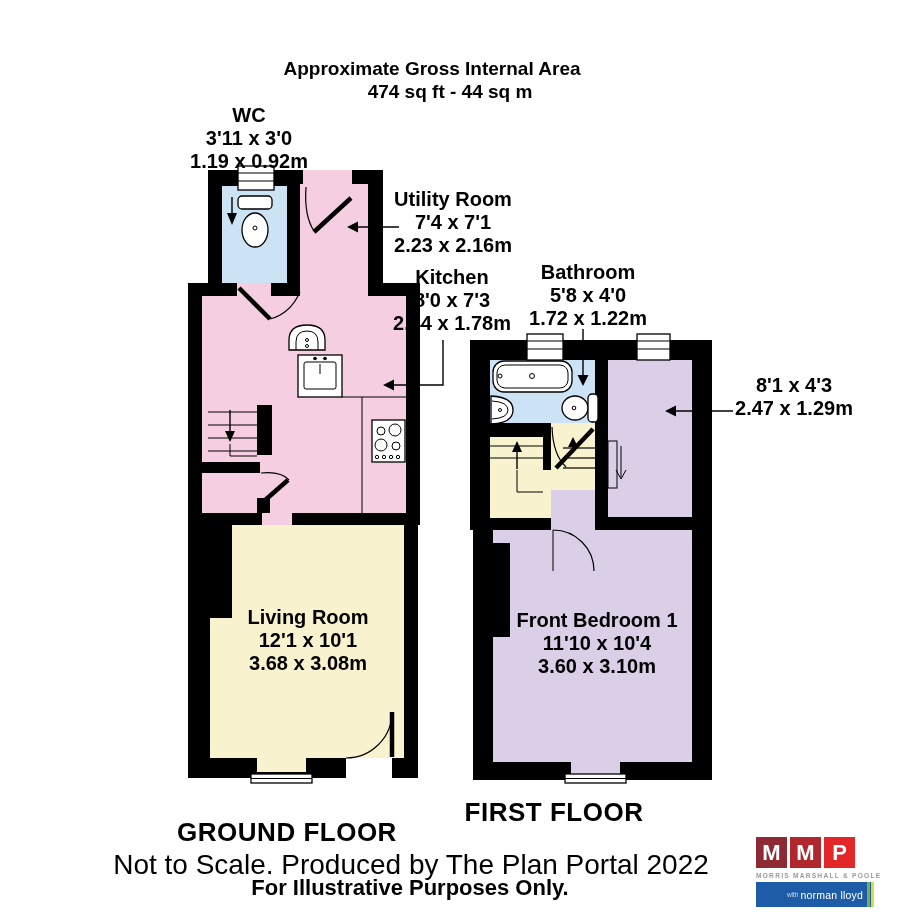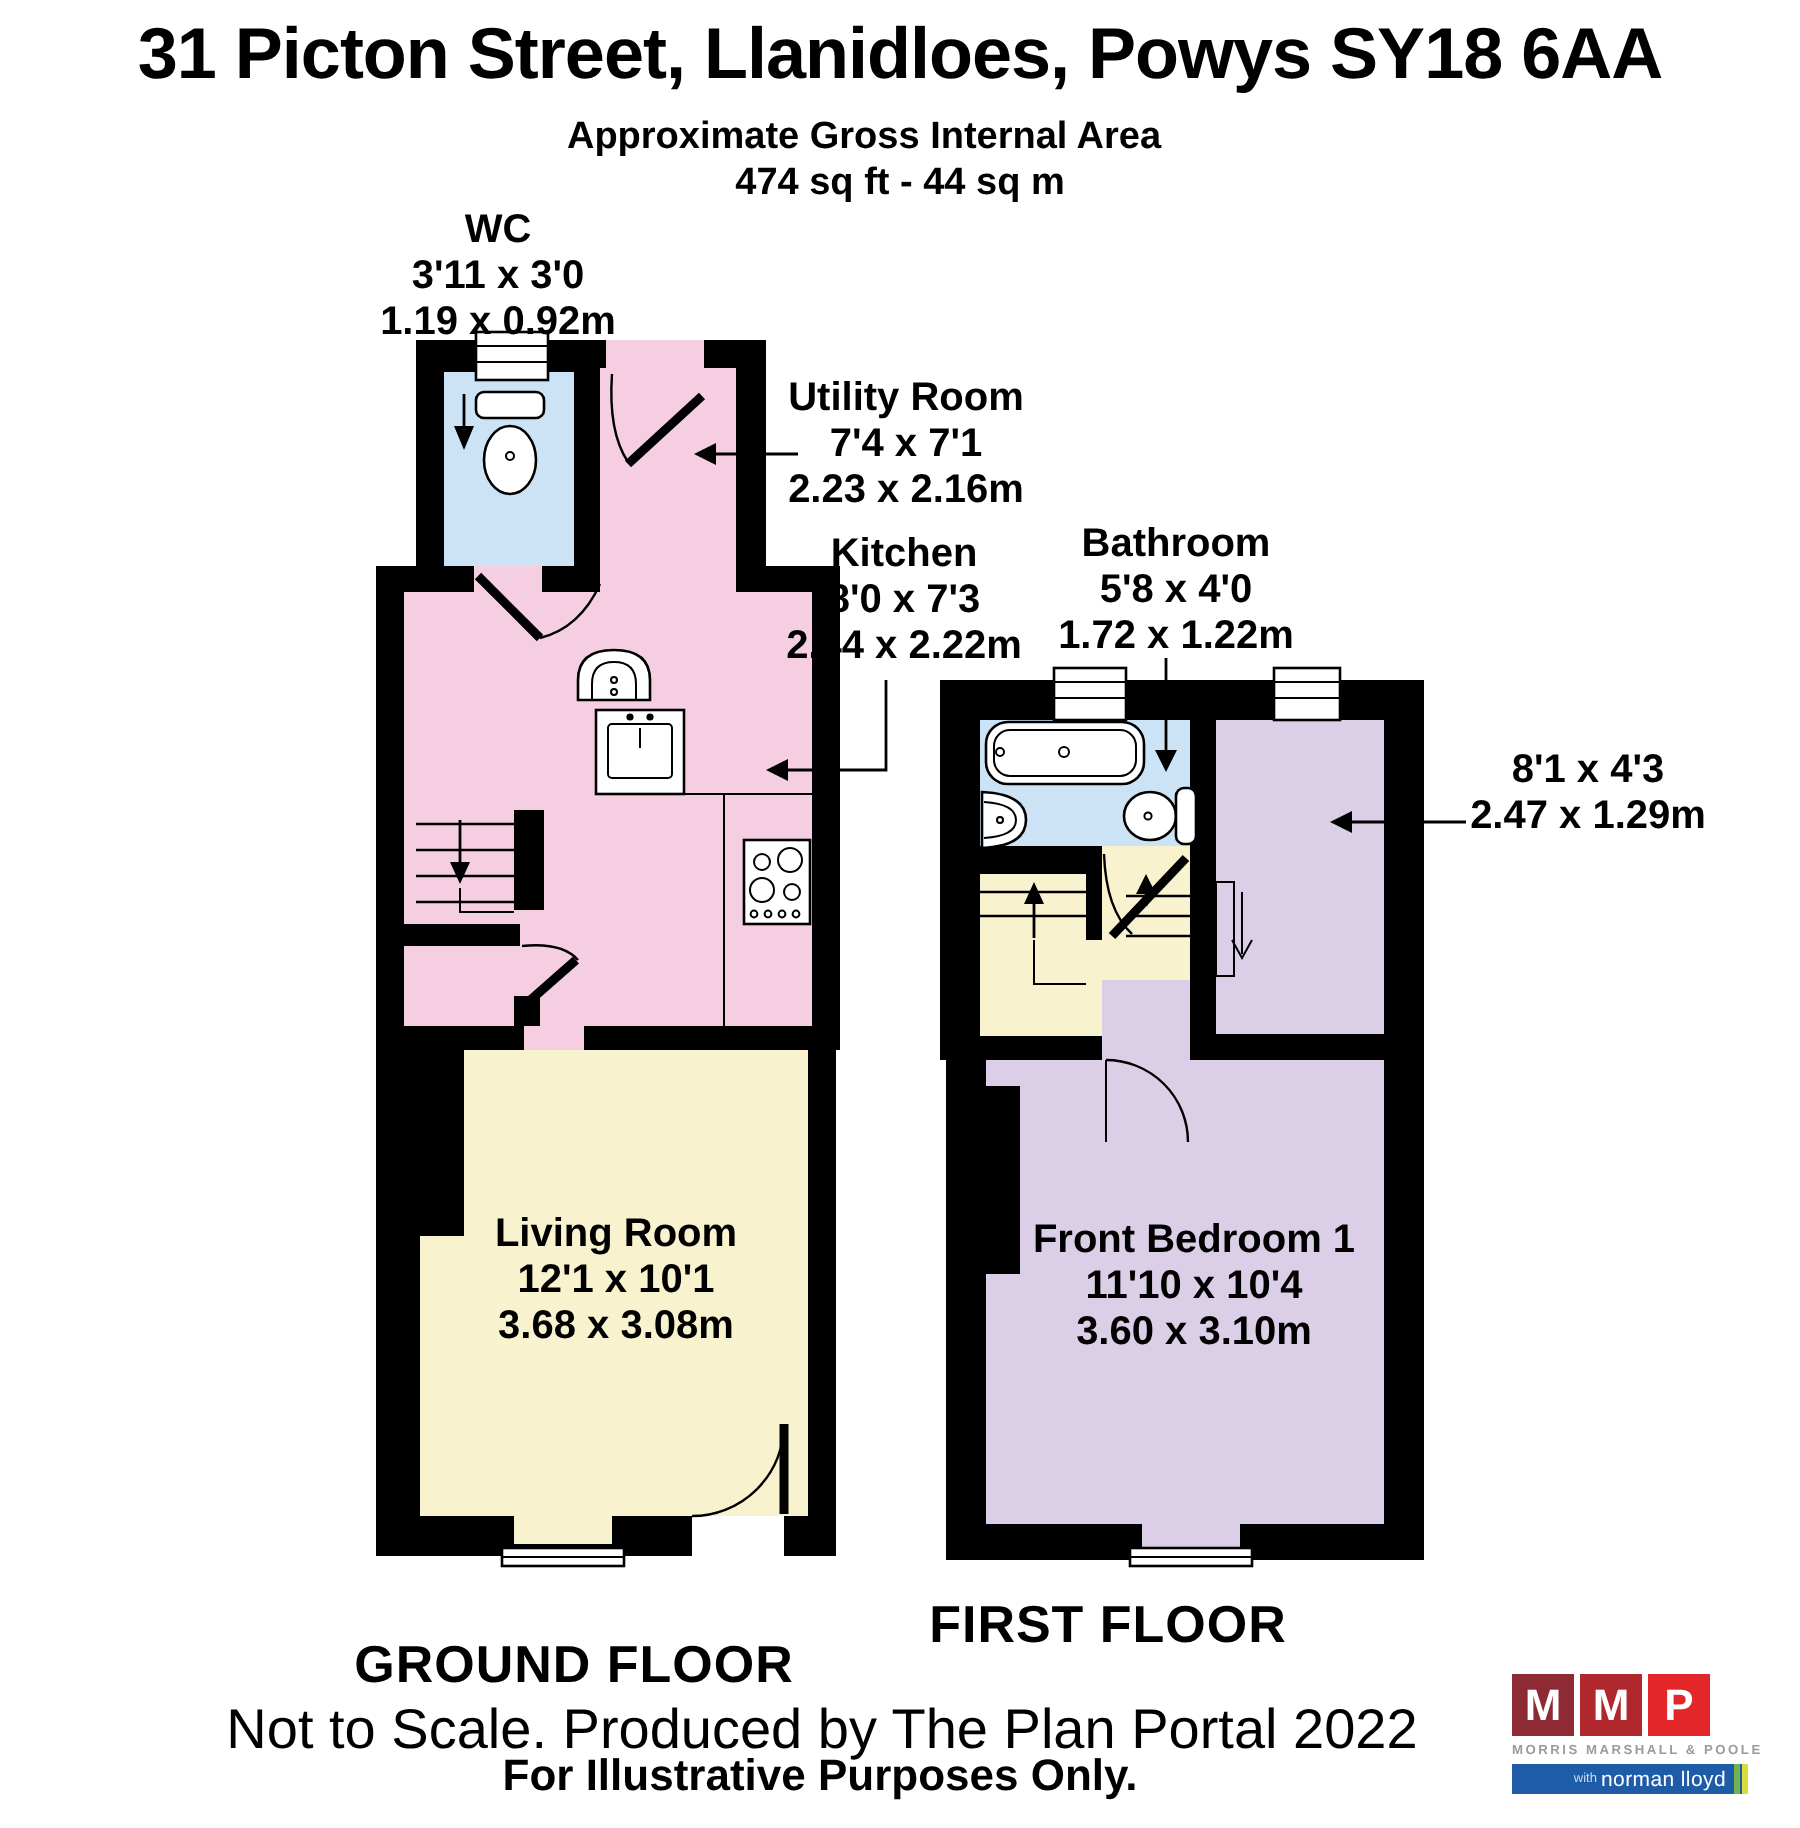--- a/index.html
+++ b/index.html
@@ -32,21 +32,21 @@
   
   #logo{position:absolute;left:756px;top:837px;width:118px;}
   #logo .sqrow{display:flex;gap:3px;}
   #logo .sq{width:31px;height:31px;display:flex;align-items:center;justify-content:center;
             color:#fff;font-weight:bold;font-size:22px;}
   #logo .sq1{background:var(--logo_red_dark);}
   #logo .sq2{background:var(--logo_red_mid);}
   #logo .sq3{background:var(--logo_red_bright);}
   #logo .company{margin-top:4px;font-size:6.6px;letter-spacing:1.25px;color:var(--logo_gray);
                  font-weight:bold;white-space:nowrap;}
-  #logo .bar{margin-top:3px;position:relative;height:15px;background:var(--logo_blue);
+  #logo .bar{margin-top:3px;position:relative;height:25px;background:var(--logo_blue);
              display:flex;align-items:center;justify-content:flex-end;padding-right:11px;box-sizing:border-box;}
   #logo .bar .with{color:#cfdcee;font-size:6.5px;margin-right:2px;}
   #logo .bar .name{color:#fff;font-size:10.5px;letter-spacing:0.2px;}
   #logo .stripe1{position:absolute;right:4px;top:0;width:3px;height:100%;background:var(--logo_green);}
   #logo .stripe2{position:absolute;right:0;top:0;width:3px;height:100%;background:var(--logo_lime);}
 </style>
 </head>
 <body>
 
 <div id="canvas">
@@ -251,40 +251,39 @@
       </g>
 
       <g>
         <rect class="f-lav" x="571" y="762" width="49" height="14"></rect>
         <rect class="fix" x="565" y="774" width="61" height="9"></rect>
         <line class="fixthin" x1="565" y1="778.5" x2="626" y2="778.5"></line>
       </g>
     </g>
   </svg>
 
-  <div class="txt title" style="left:450px;top:6px;">31 Picton Street, Llanidloes, Powys SY18 6AA</div>
   <div class="txt sub" style="left:432px;top:58px;text-align:right;">Approximate Gross Internal Area</div>
   <div class="txt sub" style="left:450px;top:81px;">474 sq ft - 44 sq m</div>
 
   <div class="txt roomlbl" style="left:249px;top:104px;">
     <span>WC</span>
     <span>3'11 x 3'0</span>
     <span>1.19 x 0.92m</span>
   </div>
 
   <div class="txt roomlbl" style="left:453px;top:188px;">
     <span>Utility Room</span>
     <span>7'4 x 7'1</span>
     <span>2.23 x 2.16m</span>
   </div>
 
   <div class="txt roomlbl" style="left:452px;top:266px;">
     <span>Kitchen</span>
     <span>8'0 x 7'3</span>
-    <span>2.44 x 2.22m</span>
+    <span>2.44 x 1.78m</span>
   </div>
 
   <div class="txt roomlbl" style="left:588px;top:261px;">
     <span>Bathroom</span>
     <span>5'8 x 4'0</span>
     <span>1.72 x 1.22m</span>
   </div>
 
   <div class="txt roomlbl" style="left:794px;top:374px;">
     <span>8'1 x 4'3</span>

